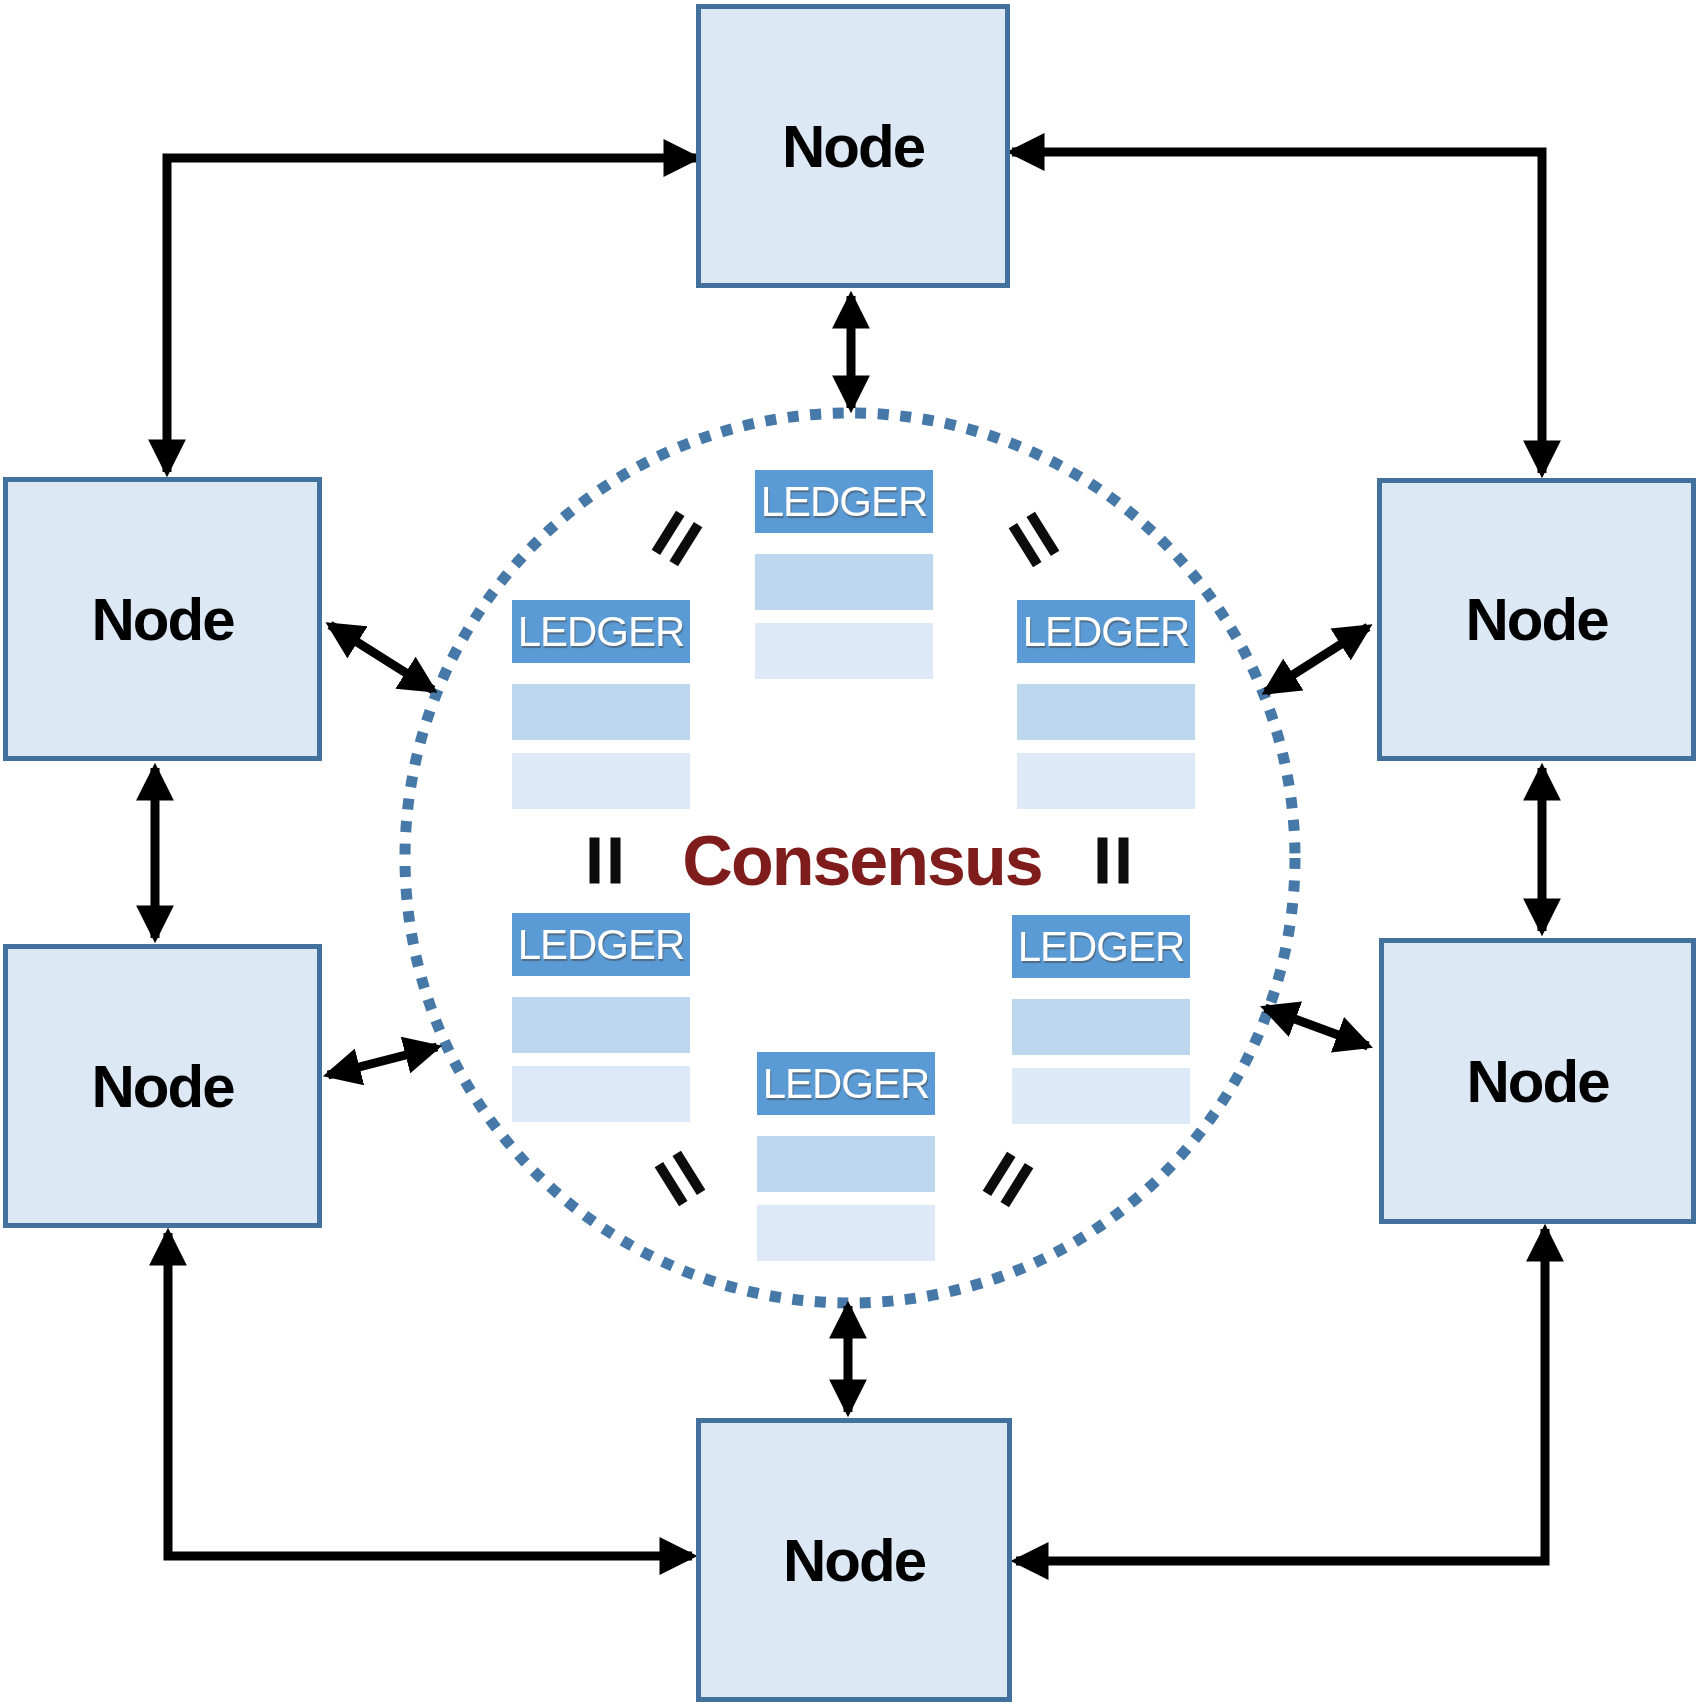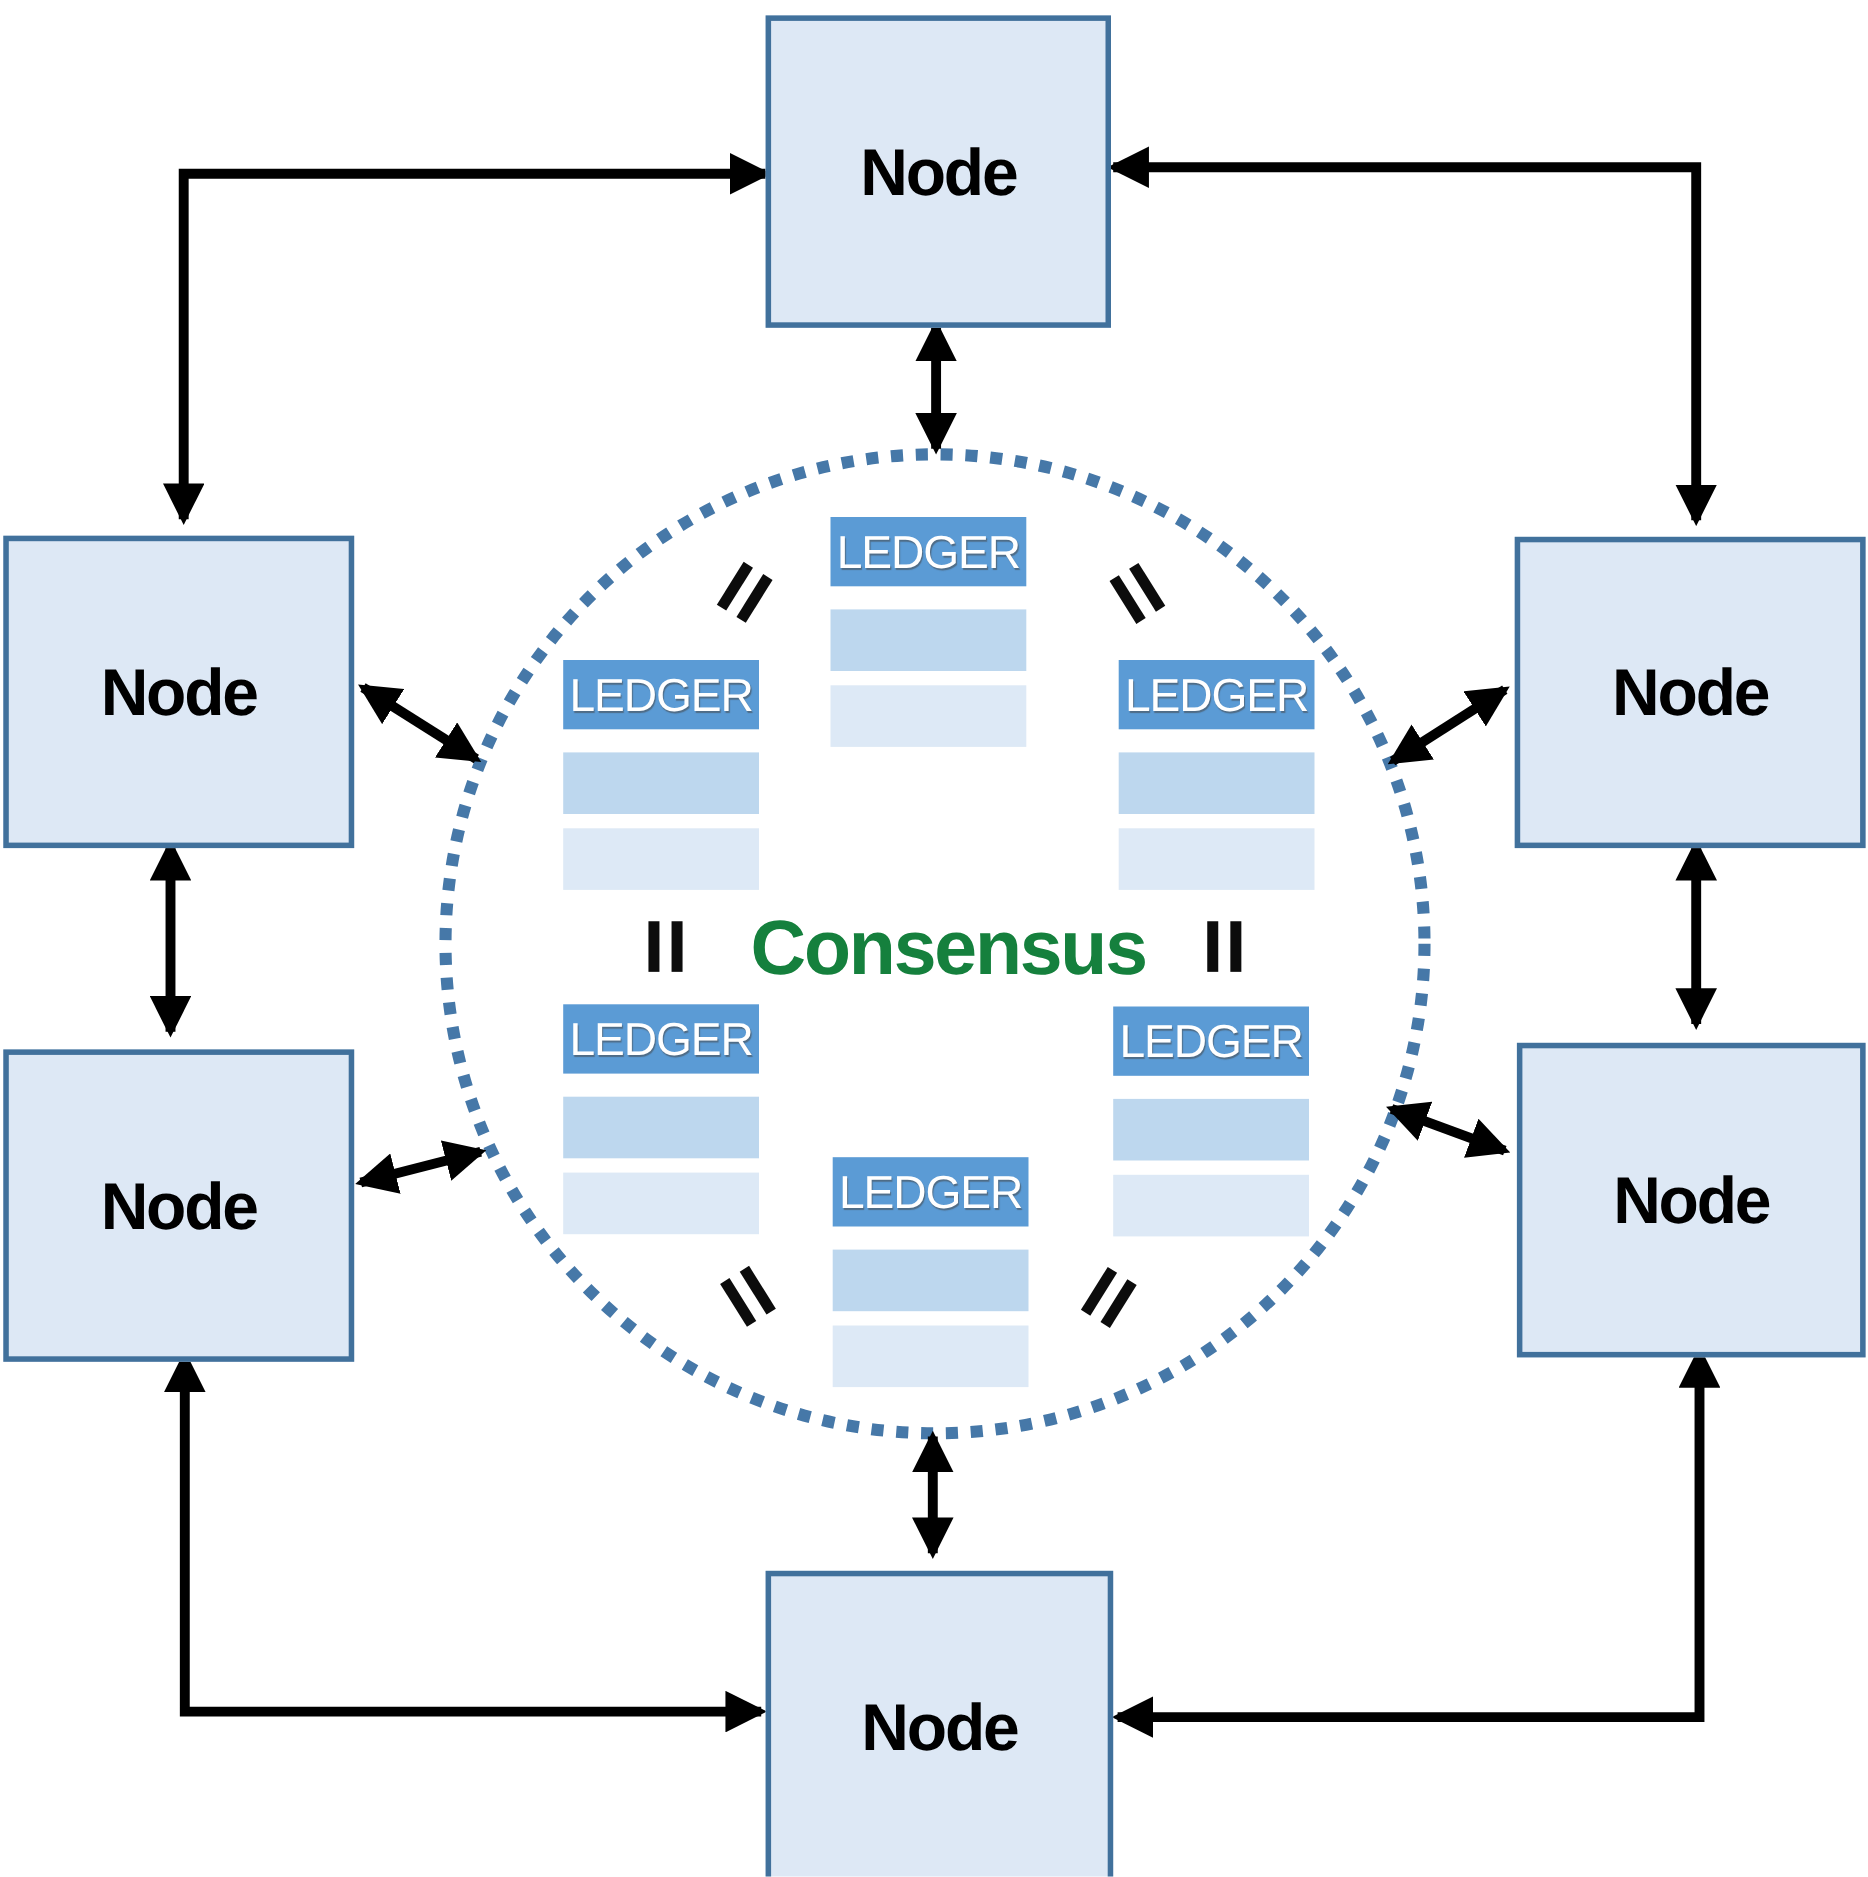--- a/index.html
+++ b/index.html
@@ -7,21 +7,21 @@
     width:1698px;height:1706px;position:relative;background:#ffffff;
     font-family:"Liberation Sans", sans-serif;overflow:hidden;
   }
   .stage{position:absolute;inset:0;}
   svg.wires{position:absolute;left:0;top:0;width:1698px;height:1706px;}
 
   .node{
     position:absolute;box-sizing:border-box;
     background:#dde8f5;border:5px solid #41719c;
     display:flex;align-items:center;justify-content:center;
-    font-weight:bold;font-size:60px;letter-spacing:-2px;color:#000;margin-top:10px;
+    font-weight:bold;font-size:60px;letter-spacing:-2px;color:#000;
   }
   .node-top        {left:696px; top:4px;    width:314px;height:284px;}
   .node-upper-left {left:3px;   top:477px;  width:319px;height:284px;}
   .node-lower-left {left:3px;   top:944px;  width:319px;height:284px;}
   .node-upper-right{left:1377px;top:478px;  width:319px;height:283px;}
   .node-lower-right{left:1379px;top:938px;  width:317px;height:286px;}
   .node-bottom     {left:696px; top:1418px; width:316px;height:284px;}
 
   .ledger{position:absolute;width:178px;}
   .ledger-header{
@@ -48,21 +48,21 @@
   .eq-1{left:654px; top:523px; transform:rotate(-58deg);}
   .eq-2{left:1011px;top:524px; transform:rotate(58deg);}
   .eq-3{left:582px; top:845px; transform:rotate(90deg);}
   .eq-4{left:1090px;top:845px; transform:rotate(90deg);}
   .eq-5{left:657px; top:1163px;transform:rotate(58deg);}
   .eq-6{left:985px; top:1164px;transform:rotate(-58deg);}
 
   .consensus{
     position:absolute;left:612px;top:818px;width:500px;height:86px;
     display:flex;align-items:center;justify-content:center;
-    font-weight:bold;font-size:70px;letter-spacing:-2px;color:#15803d;
+    font-weight:bold;font-size:70px;letter-spacing:-2px;color:#7f1d1d;
   }
 </style>
 </head>
 <body>
 
 <div class="stage">
 
   <svg class="wires" viewBox="0 0 1698 1706" xmlns="http://www.w3.org/2000/svg">
     <defs>
       <marker id="ah" viewBox="0 0 10 10" refX="8.6" refY="5" markerWidth="4.2" markerHeight="4.2" orient="auto-start-reverse">

